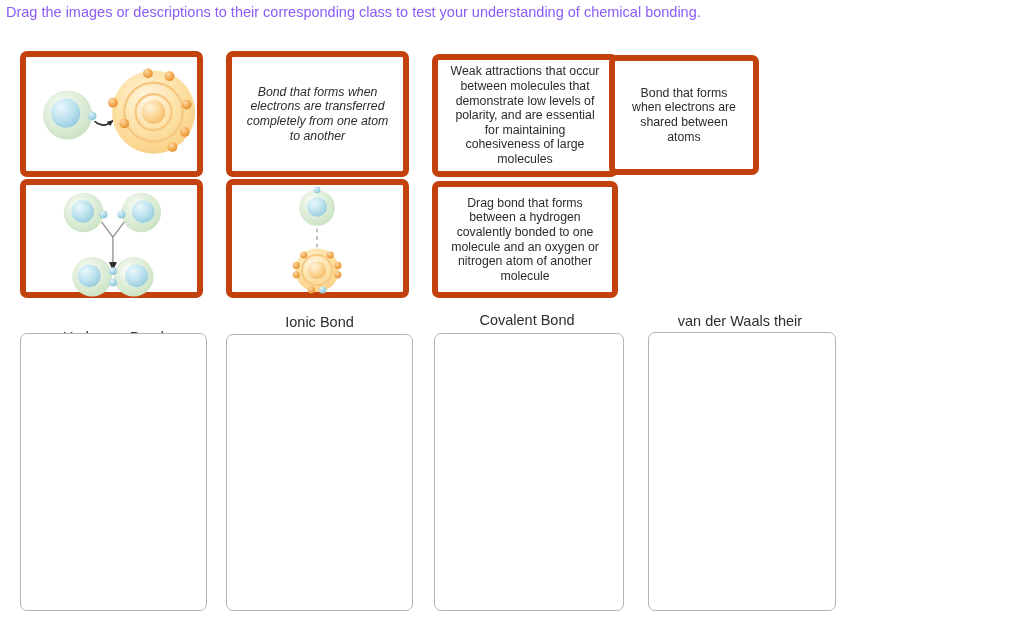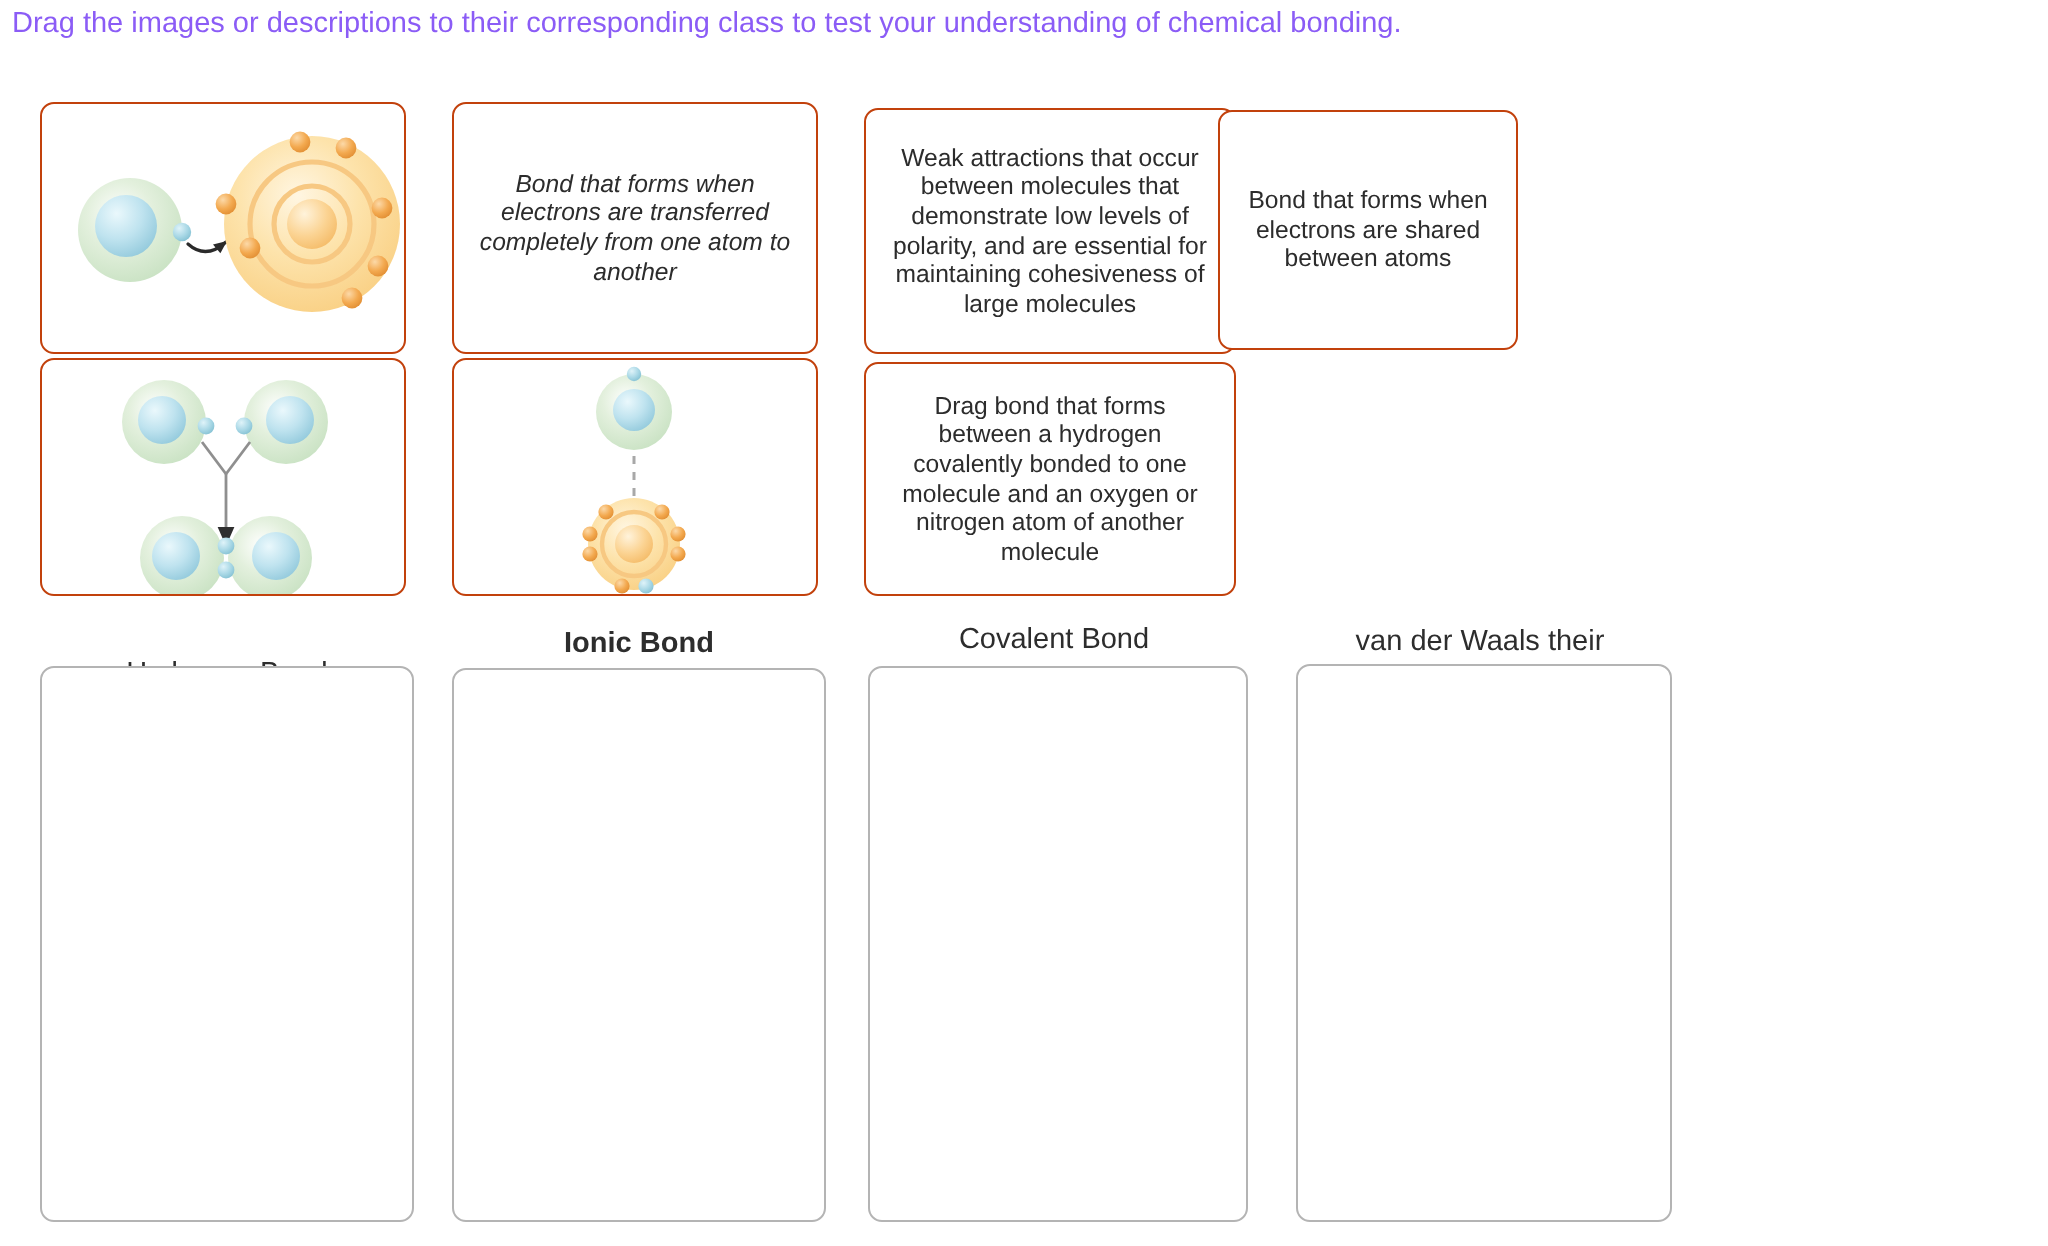--- a/index.html
+++ b/index.html
@@ -25,21 +25,21 @@
     line-height: 20px;
     color: #8b5cf6;
     white-space: nowrap;
   }
 
   
   .card {
     position: absolute;
     box-sizing: border-box;
     background: #ffffff;
-    border: 1px solid #c2410c;
+    border: 6px solid #c2410c;
     border-radius: 7px;
     display: flex;
     align-items: center;
     justify-content: center;
   }
   .card-text {
     font-size: 12.3px;
     line-height: 14.6px;
     text-align: center;
     color: #2c2c2c;
@@ -61,21 +61,21 @@
   
   .class-label {
     position: absolute;
     font-size: 14.5px;
     line-height: 18px;
     color: #2d2d2d;
     text-align: center;
     white-space: nowrap;
   }
   #label-hydrogen { left: 20px;  top: 328px; width: 187px; }
-  #label-ionic    { left: 226px; top: 313px; width: 187px; font-weight: bold; }
+  #label-ionic    { left: 226px; top: 313px; width: 187px; }
   #label-covalent { left: 432px; top: 311px; width: 190px; }
   #label-vdw      { left: 645px; top: 312px; width: 190px; }
 
   
   .dropzone {
     position: absolute;
     box-sizing: border-box;
     background: #ffffff;
     border: 1px solid #b4b4b4;
     border-radius: 7px;

